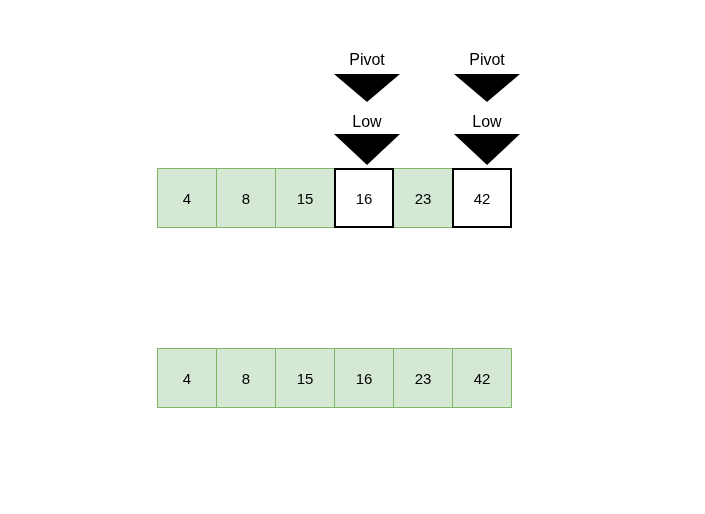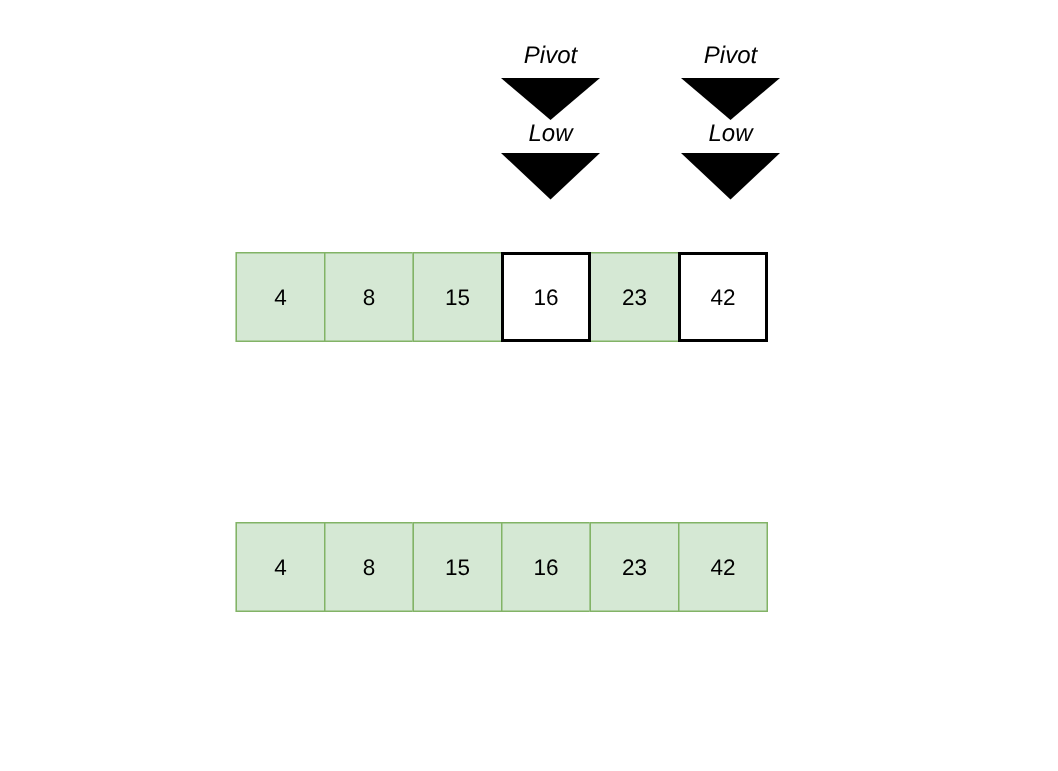--- a/index.html
+++ b/index.html
@@ -11,26 +11,25 @@
   .canvas {
     position: relative;
     width: 705px;
     height: 514px;
     background: #ffffff;
     overflow: hidden;
   }
   
   .marker-group {
     position: absolute;
-    top: 28px;
+    top: 50px;
     width: 80px;
     display: flex;
     flex-direction: column;
     align-items: center;
-    font-style: italic;
   }
   .marker-label {
     height: 20px;
     line-height: 20px;
     font-size: 16px;
     color: #000000;
     text-align: center;
   }
   .arrow-down {
     width: 0;
@@ -38,20 +37,21 @@
     border-left: 33px solid transparent;
     border-right: 33px solid transparent;
     border-top: 28px solid #000000;
     margin-top: 4px;
   }
   .arrow-down.low {
     border-top-width: 31px;
     margin-top: 2px;
   }
   .marker-group .marker-label.low-label {
+    margin-top: 10px;
   }
   
   .array {
     position: absolute;
     left: 157px;
     display: flex;
     flex-direction: row;
   }
   .array.top-array { top: 168px; }
   .array.bottom-array { top: 348px; }

